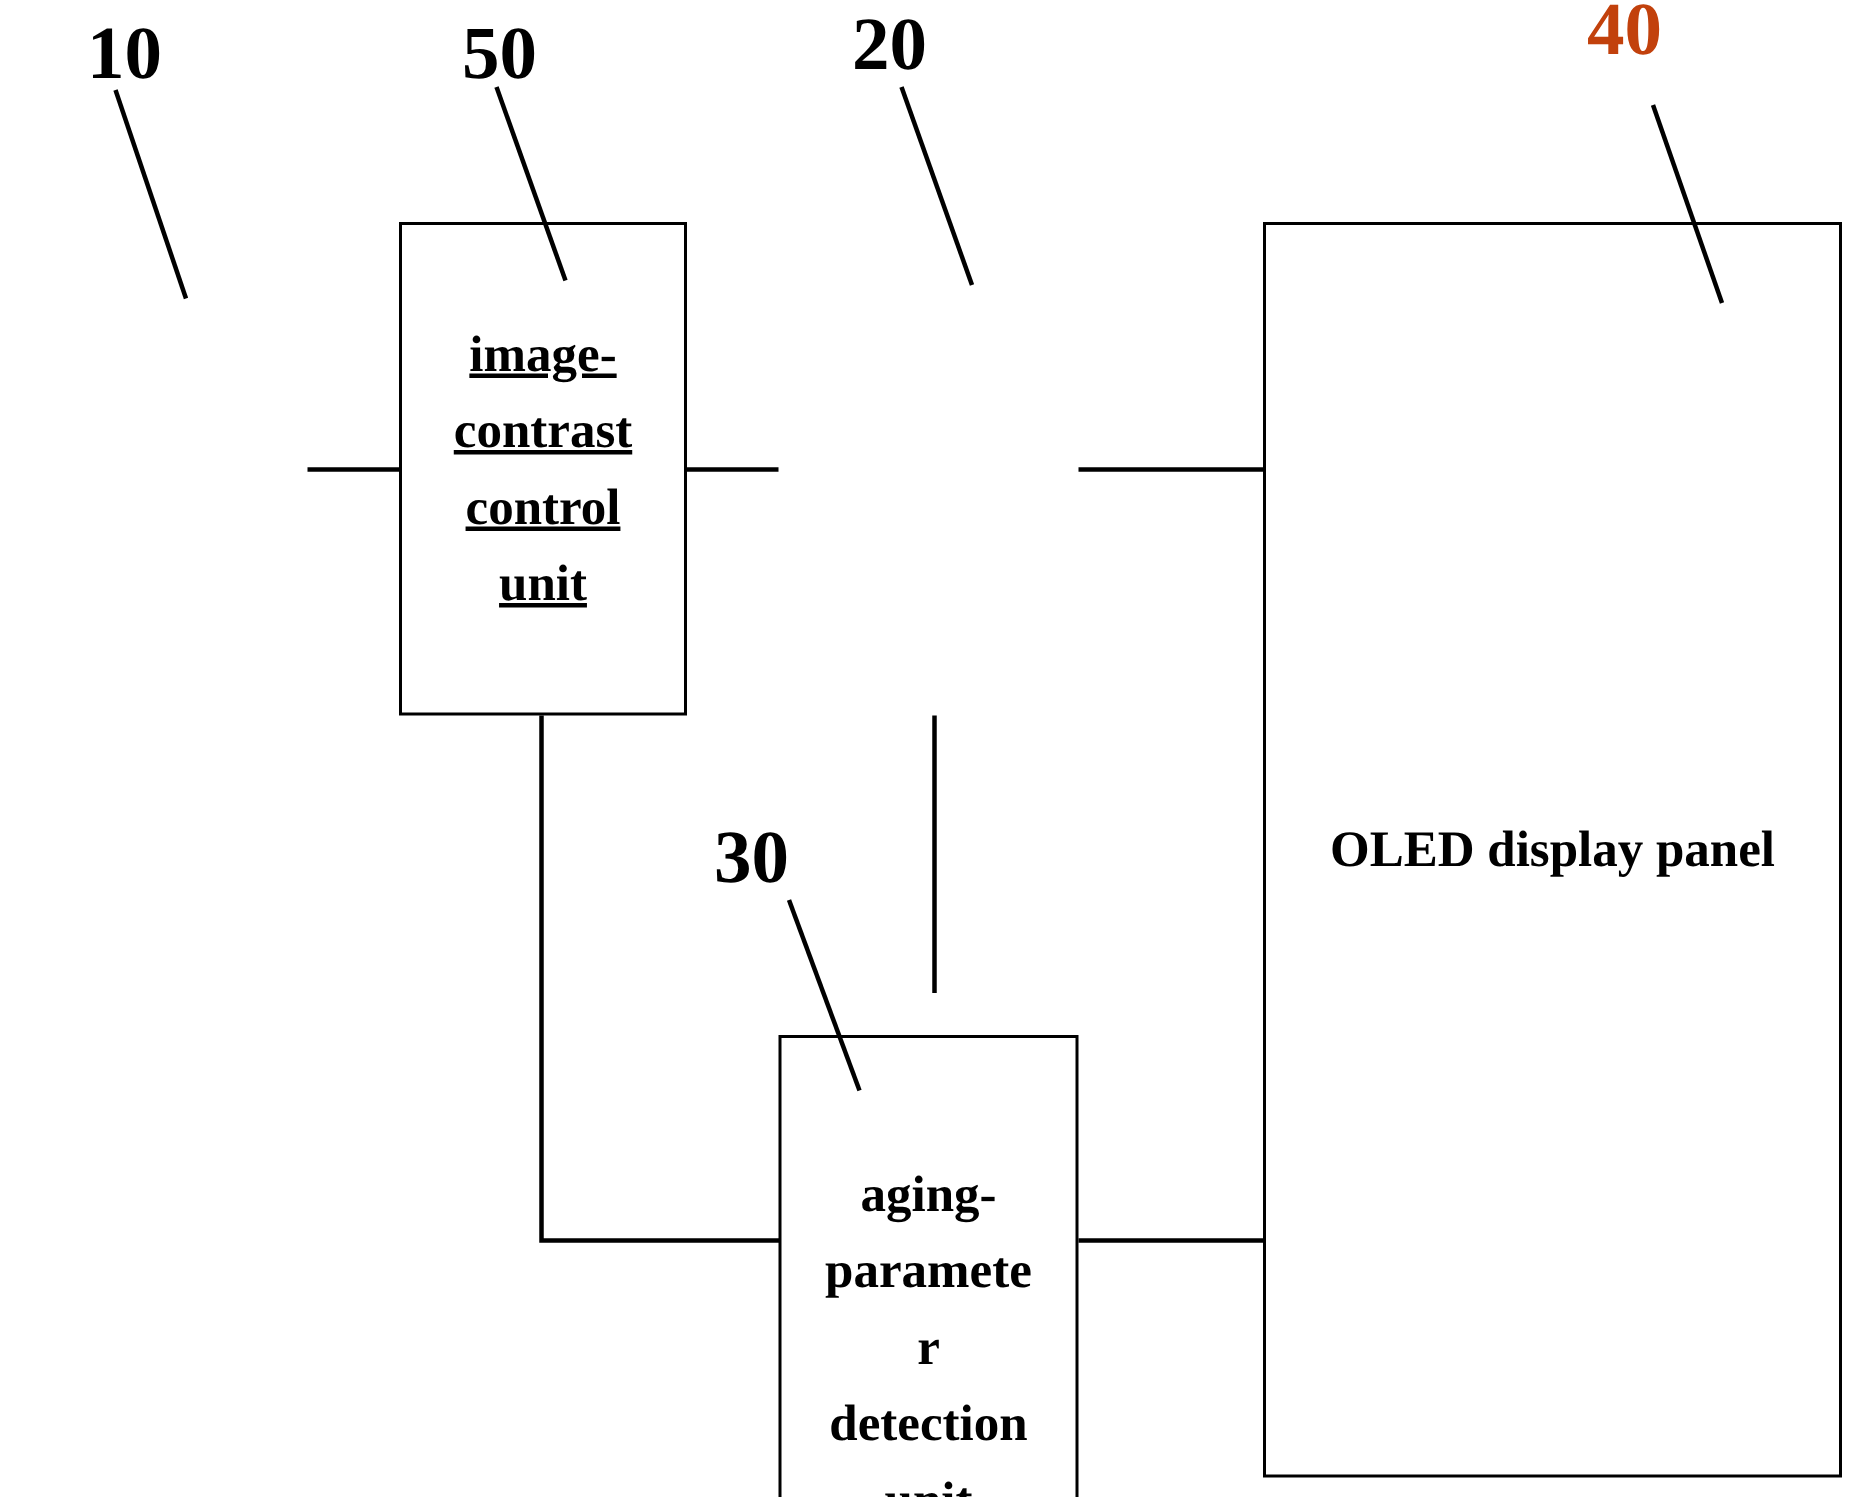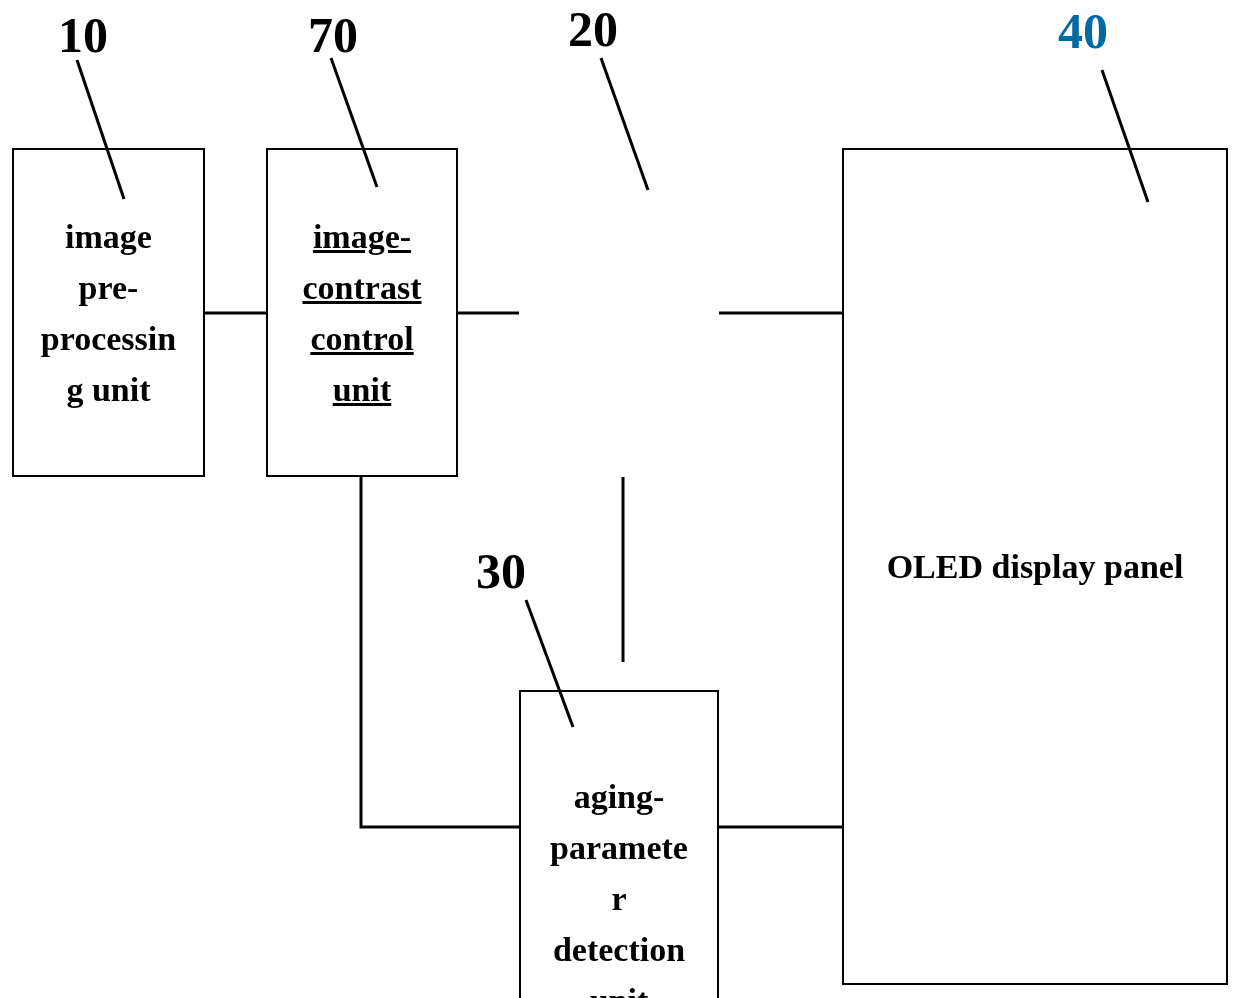--- a/index.html
+++ b/index.html
@@ -76,26 +76,20 @@
       </g>
     <g id="leaders-group" stroke="#000000" stroke-width="3" fill="none">
         <line x1="77" y1="60" x2="124" y2="199" stroke="#000000" stroke-width="3"></line>
         <line x1="331" y1="58" x2="377" y2="187" stroke="#000000" stroke-width="3"></line>
         <line x1="601" y1="58" x2="648" y2="190" stroke="#000000" stroke-width="3"></line>
         <line x1="1102" y1="70" x2="1148" y2="202" stroke="#000000" stroke-width="3"></line>
         <line x1="526" y1="600" x2="573" y2="727" stroke="#000000" stroke-width="3"></line>
       </g>
   </svg>
 
-  <div class="block" id="block-image-pre-processing-unit" style="left: 12px; top: 148px; width: 193px; height: 329px; border-color: rgb(0, 0, 0);">
-    <span class="block-label" style="color: rgb(0, 0, 0);">image
-pre-
-processin
-g unit</span>
-  </div>
 
   <div class="block" id="block-image-contrast-control-unit" style="left: 266px; top: 148px; width: 192px; height: 329px; border-color: rgb(0, 0, 0); text-decoration: underline;">
     <span class="block-label" style="color: rgb(0, 0, 0);">image-
 contrast
 control
 unit</span>
   </div>
 
 
   <div class="block" id="block-oled-display-panel" style="left: 842px; top: 148px; width: 386px; height: 837px; border-color: rgb(0, 0, 0);">
@@ -104,18 +98,18 @@
 
   <div class="block" id="block-aging-parameter-detection-unit" style="left: 519px; top: 690px; width: 200px; height: 417px; border-color: rgb(0, 0, 0);">
     <span class="block-label" style="color: rgb(0, 0, 0);">aging-
 paramete
 r
 detection
 unit</span>
   </div>
 
   <span class="ref-num" id="ref-10" style="left: 58px; top: 16px; color: rgb(0, 0, 0);">10</span>
-  <span class="ref-num" id="ref-50" style="left: 308px; top: 16px; color: rgb(0, 0, 0);">70</span>
+  <span class="ref-num" id="ref-50" style="left: 308px; top: 16px; color: rgb(0, 0, 0);">50</span>
   <span class="ref-num" id="ref-20" style="left: 568px; top: 10px; color: rgb(0, 0, 0);">20</span>
-  <span class="ref-num" id="ref-40" style="left: 1058px; top: 12px; color: #0369a1;">40</span>
+  <span class="ref-num" id="ref-40" style="left: 1058px; top: 0; color: #c2410c;">40</span>
   <span class="ref-num" id="ref-30" style="left: 476px; top: 552px; color: rgb(0, 0, 0);">30</span>
 
 </div>
 
 </body></html>

